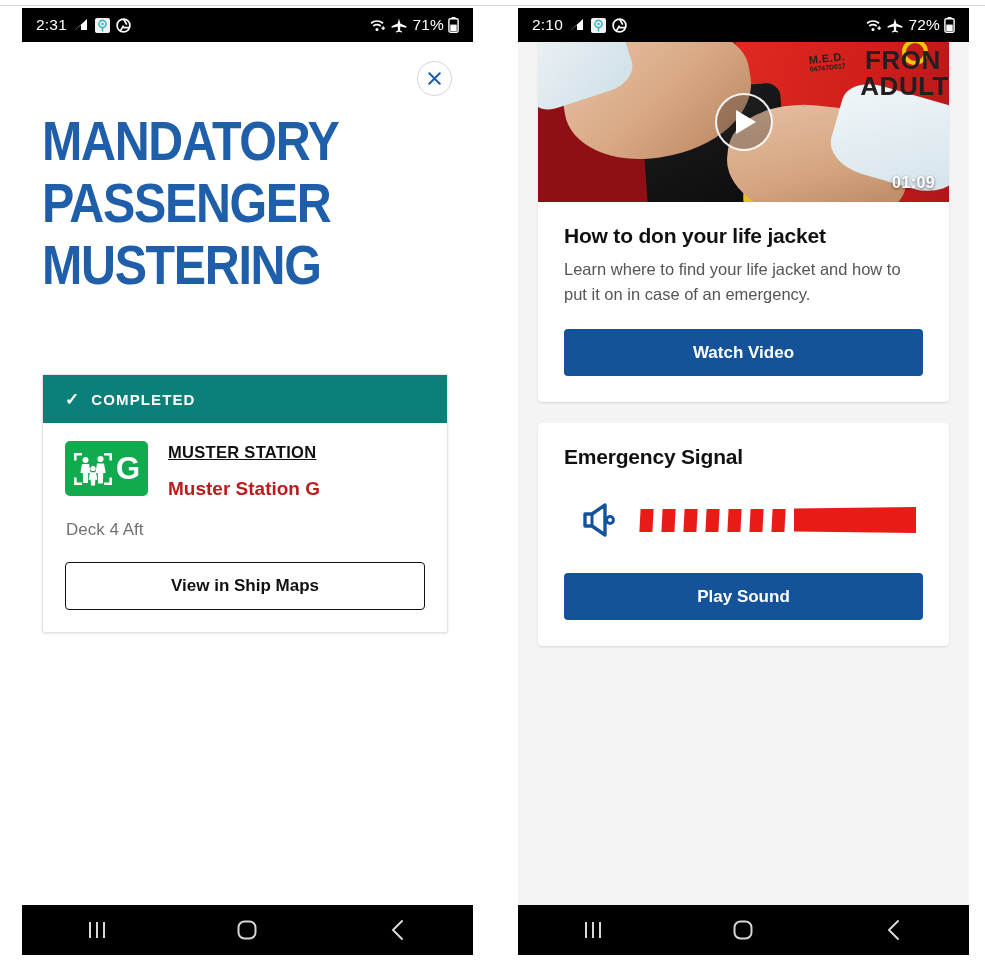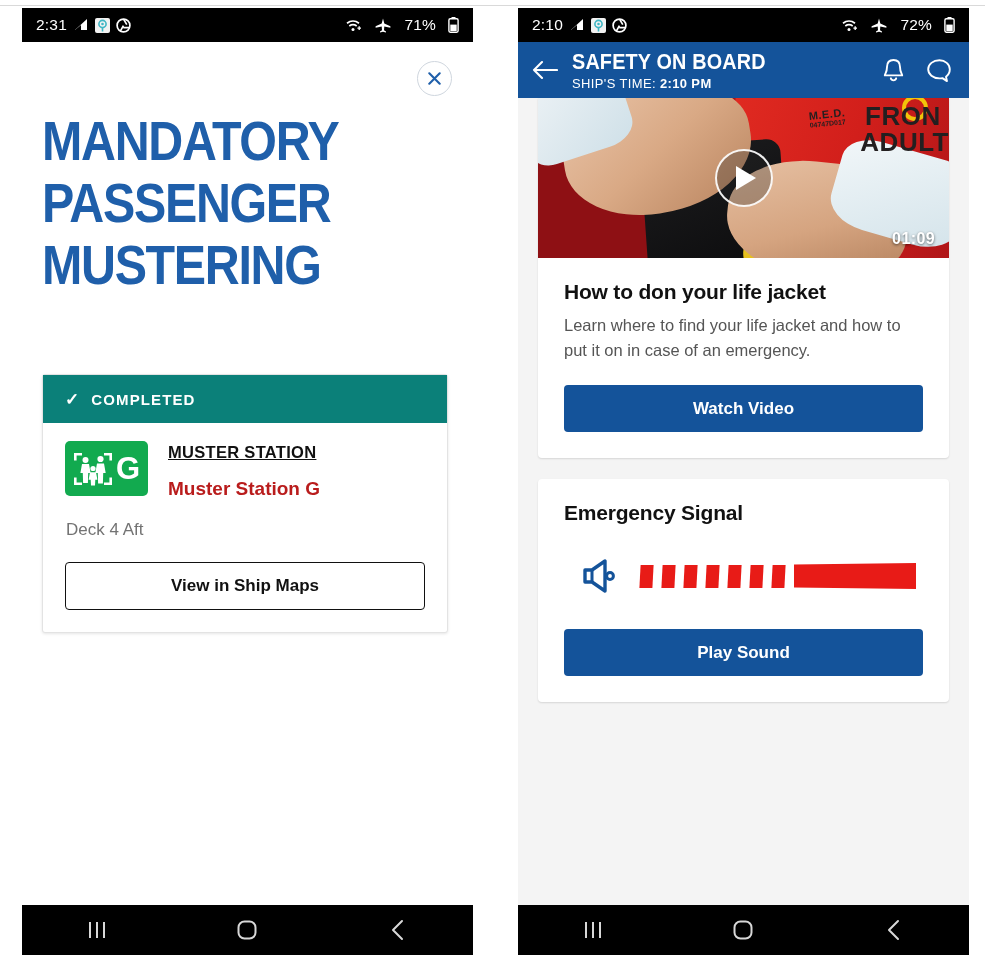--- a/index.html
+++ b/index.html
@@ -19,21 +19,21 @@
 
   
   .statusbar {
     position:relative; height:34px; background:#000; color:#fff;
     display:flex; align-items:center; padding:0 14px;
     font-size:15px; letter-spacing:.2px;
   }
   .sb-time { font-size:15.5px; margin-right:7px; }
   .sb-left-icons { display:flex; align-items:center; gap:6px; }
   .sb-spacer { flex:1; }
-  .sb-right-icons { display:flex; align-items:center; gap:12px; }
+  .sb-right-icons { display:flex; align-items:center; gap:4px; }
   .sb-pct { font-size:15.5px; margin-left:1px; }
   .ico { display:inline-block; line-height:0; }
 
   
   .navbar {
     position:absolute; left:0; bottom:0; width:451px; height:50px;
     background:#000; display:flex; align-items:center; justify-content:space-around;
   }
   .nav-btn { width:56px; height:40px; display:flex; align-items:center; justify-content:center; }
 
@@ -350,47 +350,20 @@
               <rect x="3.5" y="0" width="4" height="1.8" fill="#fff"></rect>
               <rect x="0.9" y="1.8" width="9.2" height="13.4" rx="1.4" fill="none" stroke="#fff" stroke-width="1.4"></rect>
               <rect x="2.3" y="7.6" width="6.4" height="6.4" fill="#fff"></rect>
             </svg>
         </span>
       </span>
     </div>
 
     <div class="right-body">
 
-      <div class="app-header">
-        <div class="hdr-back">
-          <svg width="26" height="20" viewBox="0 0 26 20">
-              <path d="M10 2 L2 10 L10 18 M2 10 H25" stroke="#fff" stroke-width="2.1" fill="none" stroke-linecap="round" stroke-linejoin="round"></path>
-            </svg>
-        </div>
-        <div class="hdr-titles">
-          <div class="hdr-title">SAFETY ON BOARD</div>
-          <div class="hdr-sub">
-            <span>SHIP'S TIME:</span>
-            <b>2:10 PM</b>
-          </div>
-        </div>
-        <div class="hdr-icons">
-          <span class="ico">
-            <svg width="25" height="27" viewBox="0 0 25 27">
-                <path d="M12.5 3 C8 3 6 6.2 6 10 c0 5.5 -2.2 6.8 -2.2 8.4 h17.4 C21.2 16.8 19 15.5 19 10 C19 6.2 17 3 12.5 3 Z" fill="none" stroke="#fff" stroke-width="1.9" stroke-linejoin="round"></path>
-                <path d="M9.8 21.3 a2.8 2.8 0 0 0 5.4 0" fill="none" stroke="#fff" stroke-width="1.9" stroke-linecap="round"></path>
-              </svg>
-          </span>
-          <span class="ico">
-            <svg width="27" height="27" viewBox="0 0 27 27">
-                <path d="M13.5 3.2 C7 3.2 2.2 7.3 2.2 12.3 c0 5 4.8 9.1 11.3 9.1 c1 0 2 -.1 2.9 -.3 l4.6 3 l-1 -4.4 c2.3 -1.7 3.8 -4.3 3.8 -7.4 c0 -5 -4.8 -9.1 -10.3 -9.1 Z" fill="none" stroke="#fff" stroke-width="1.9" stroke-linejoin="round"></path>
-              </svg>
-          </span>
-        </div>
-      </div>
 
       <div class="card card-video">
         <div class="video-thumb">
           <div class="vt-bg"></div>
           <div class="vt-jacket"></div>
           <div class="vt-dark"></div>
           <div class="vt-yellow"></div>
           <div class="vt-hand-a"></div>
           <div class="vt-cuff-a"></div>
           <div class="vt-hand-b"></div>

